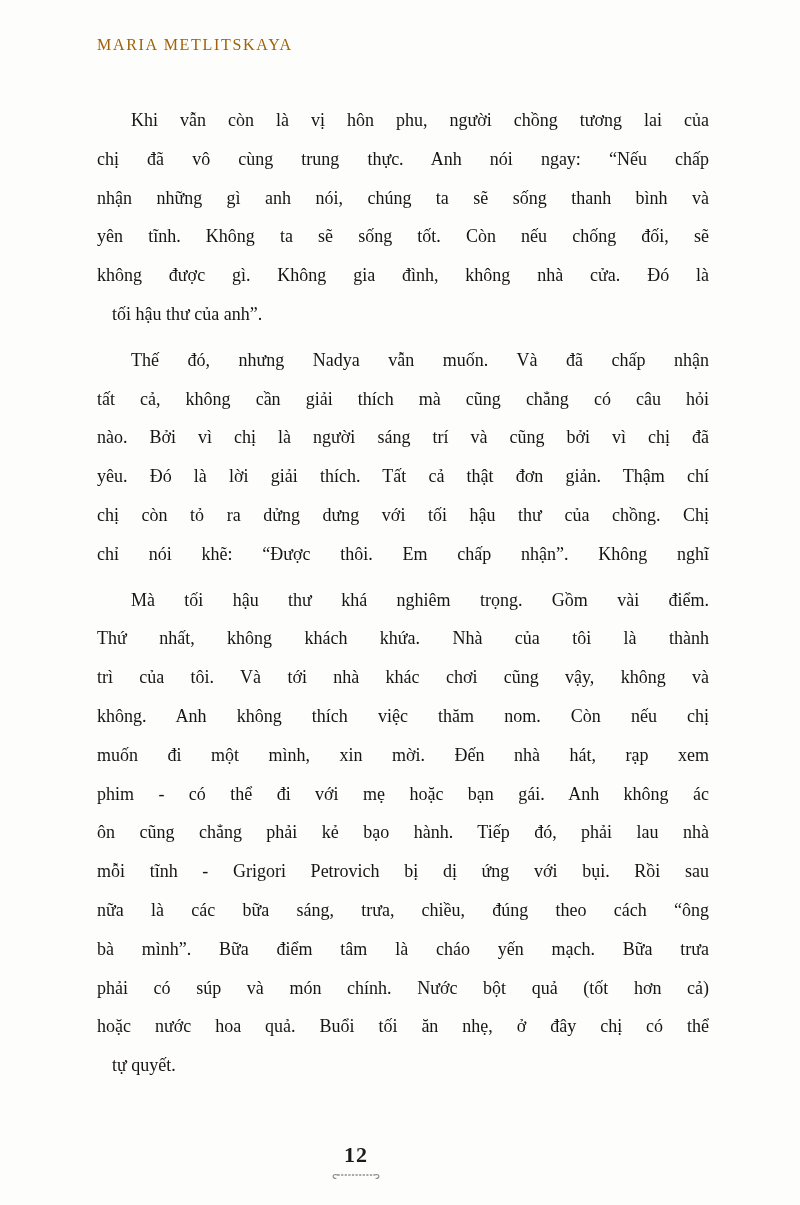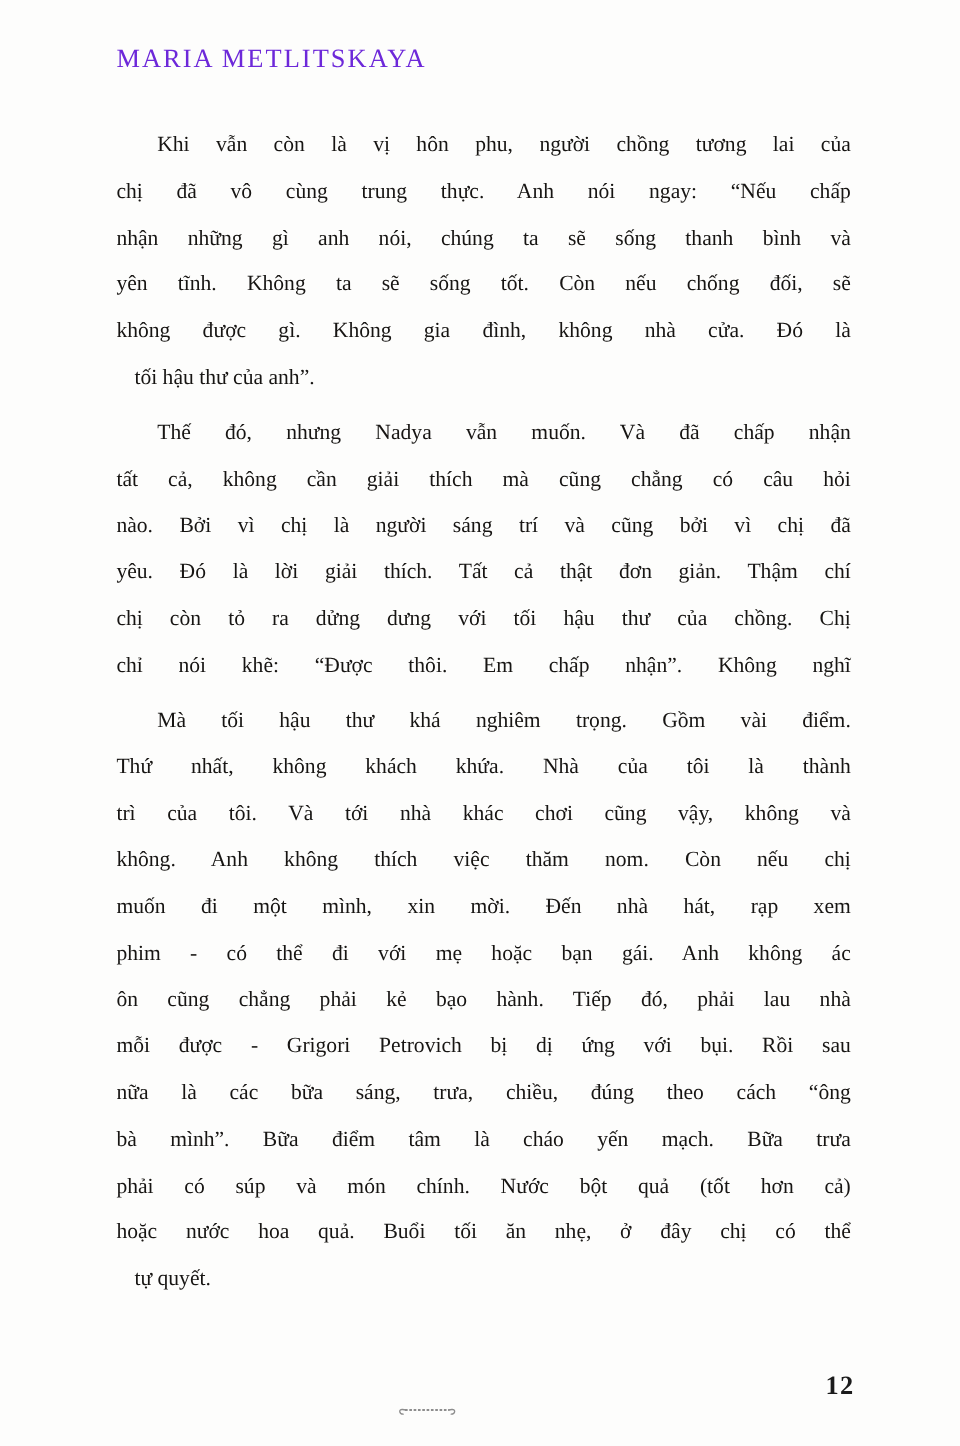--- a/index.html
+++ b/index.html
@@ -6,40 +6,40 @@
   body{
     width:800px;height:1205px;
     background:#fdfdfc;
     font-family:"Liberation Serif", serif;
     color:#171513;
     overflow:hidden;
   }
   .page{position:relative;width:800px;height:1205px;background:#fdfdfc;}
   .running-header{
     position:absolute;left:97px;top:36px;
-    font-size:22px;letter-spacing:1.7px;
-    color:#6d28d9;white-space:nowrap;
+    font-size:16px;letter-spacing:1.7px;
+    color:#a16207;white-space:nowrap;
   }
   .page-body{
     position:absolute;left:97px;top:101px;width:612px;
   }
   .para{margin:0 0 7px 0;}
   .line{
     font-size:18px;
     line-height:38.8px;
     height:38.8px;
     white-space:nowrap;
     text-align:justify;
     text-align-last:justify;
     color:#171513;
   }
   .line.first{padding-left:34px;}
   .line.lastline{text-align-last:left;margin-left:15px;}
   .page-footer{
-    position:absolute;left:0;top:1142px;width:712px;text-align:right;
+    position:absolute;left:0;top:1142px;width:712px;text-align:center;
   }
   .page-number{
     font-size:22px;font-weight:700;letter-spacing:1px;color:#1b1b1b;
   }
   .flourish{display:block;margin:1px auto 0 auto;}
 </style>
 </head>
 <body>
 
 <div class="page">
@@ -67,21 +67,21 @@
     </div>
 
     <div class="para">
       <div class="line first">Mà tối hậu thư khá nghiêm trọng. Gồm vài điểm.</div>
       <div class="line">Thứ nhất, không khách khứa. Nhà của tôi là thành</div>
       <div class="line">trì của tôi. Và tới nhà khác chơi cũng vậy, không và</div>
       <div class="line">không. Anh không thích việc thăm nom. Còn nếu chị</div>
       <div class="line">muốn đi một mình, xin mời. Đến nhà hát, rạp xem</div>
       <div class="line">phim - có thể đi với mẹ hoặc bạn gái. Anh không ác</div>
       <div class="line">ôn cũng chẳng phải kẻ bạo hành. Tiếp đó, phải lau nhà</div>
-      <div class="line">mỗi được - Grigori Petrovich bị dị ứng với bụi. Rồi sau</div>
+      <div class="line">mỗi tĩnh - Grigori Petrovich bị dị ứng với bụi. Rồi sau</div>
       <div class="line">nữa là các bữa sáng, trưa, chiều, đúng theo cách “ông</div>
       <div class="line">bà mình”. Bữa điểm tâm là cháo yến mạch. Bữa trưa</div>
       <div class="line">phải có súp và món chính. Nước bột quả (tốt hơn cả)</div>
       <div class="line">hoặc nước hoa quả. Buổi tối ăn nhẹ, ở đây chị có thể</div>
       <div class="line lastline">tự quyết.</div>
     </div>
 
   </div>
 
   <div class="page-footer">

